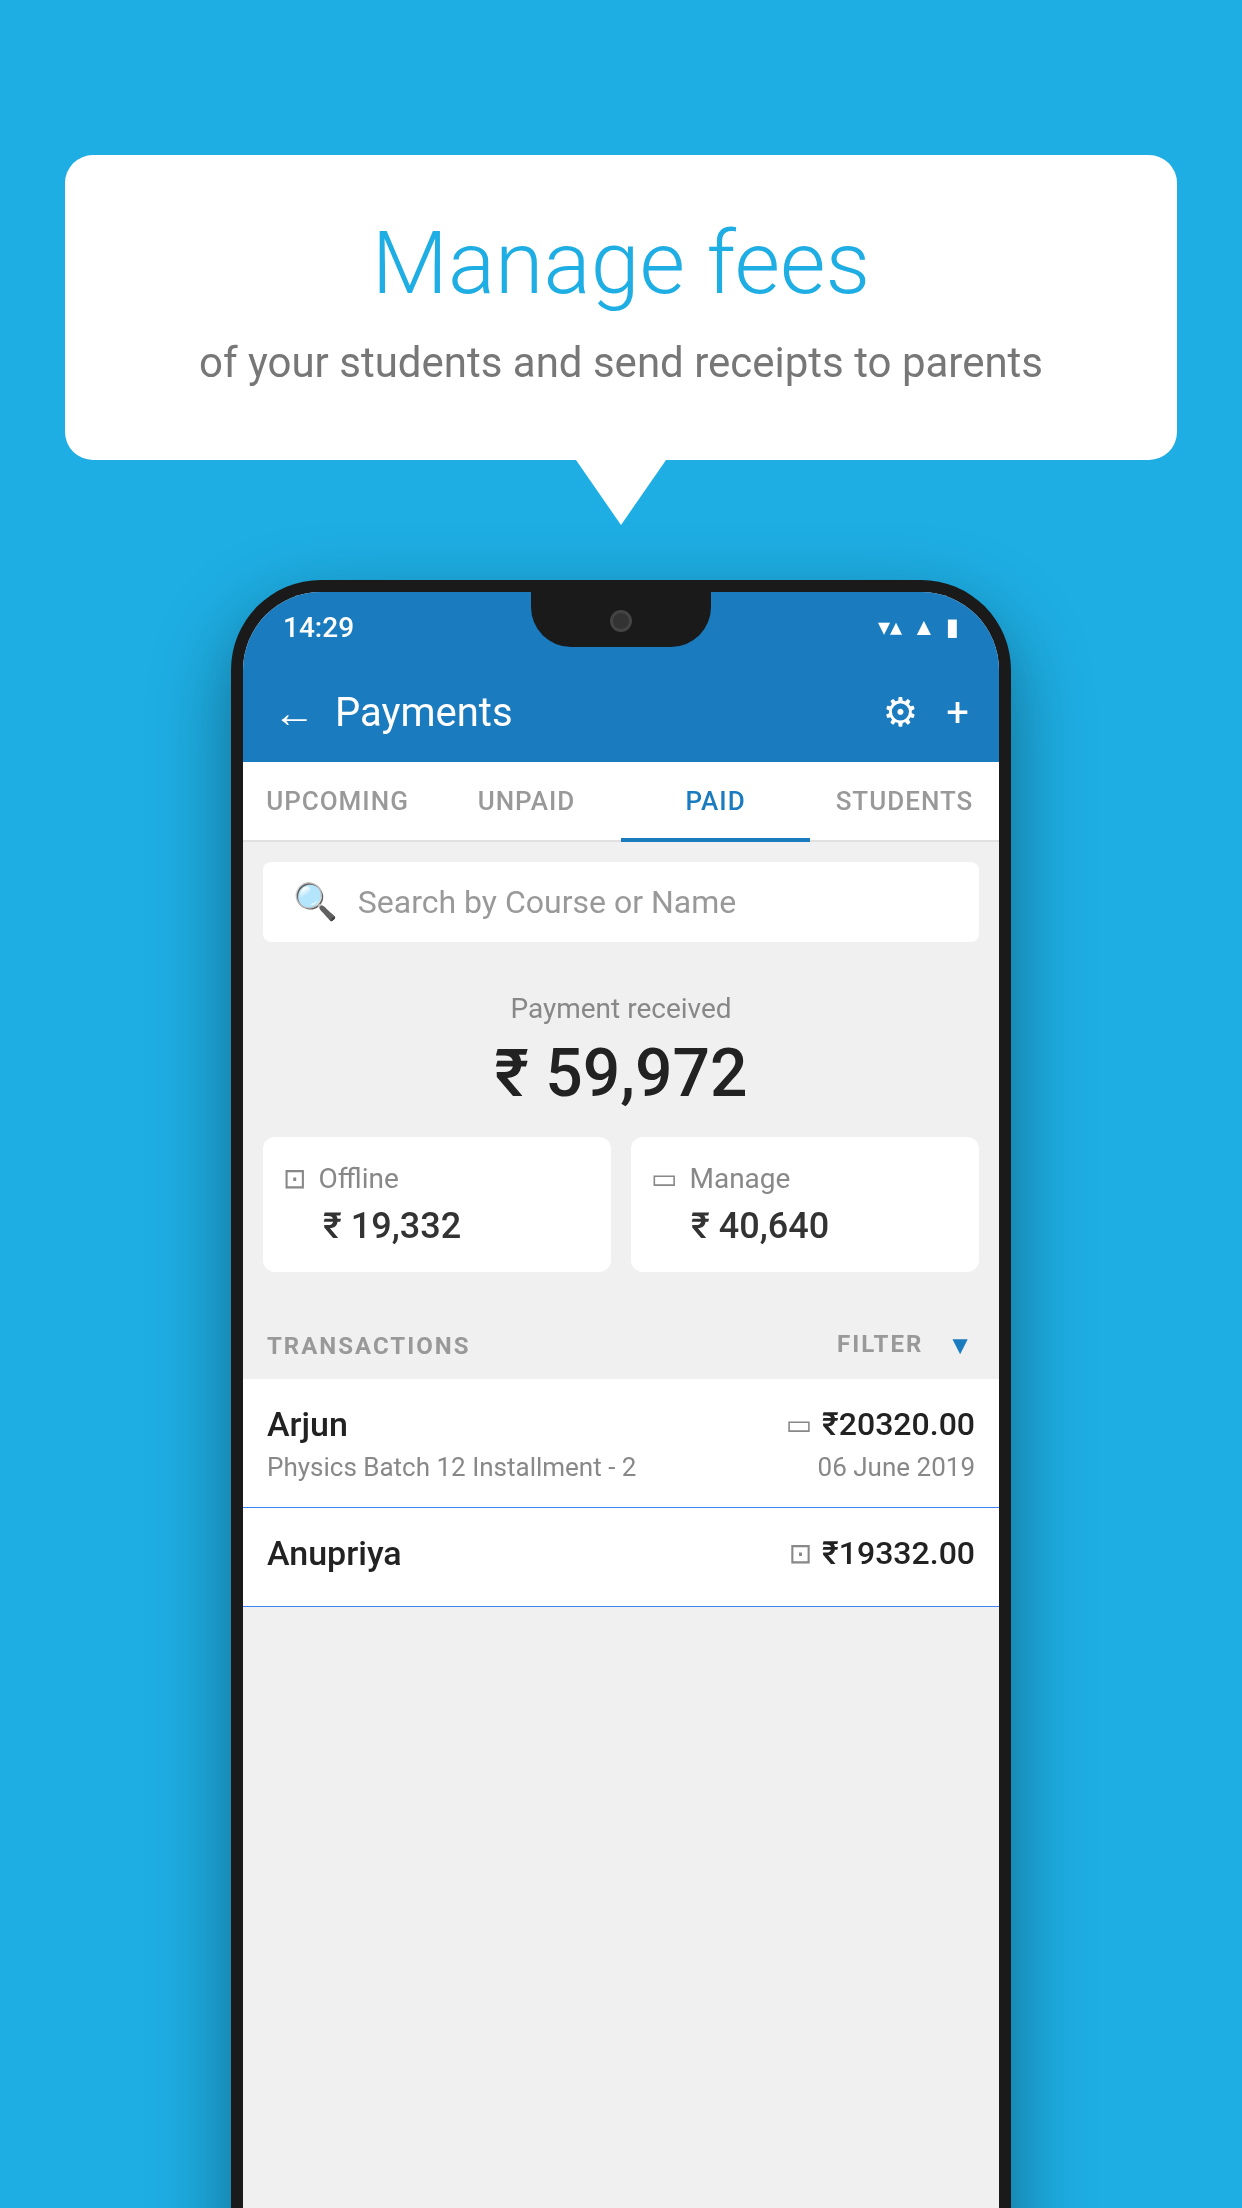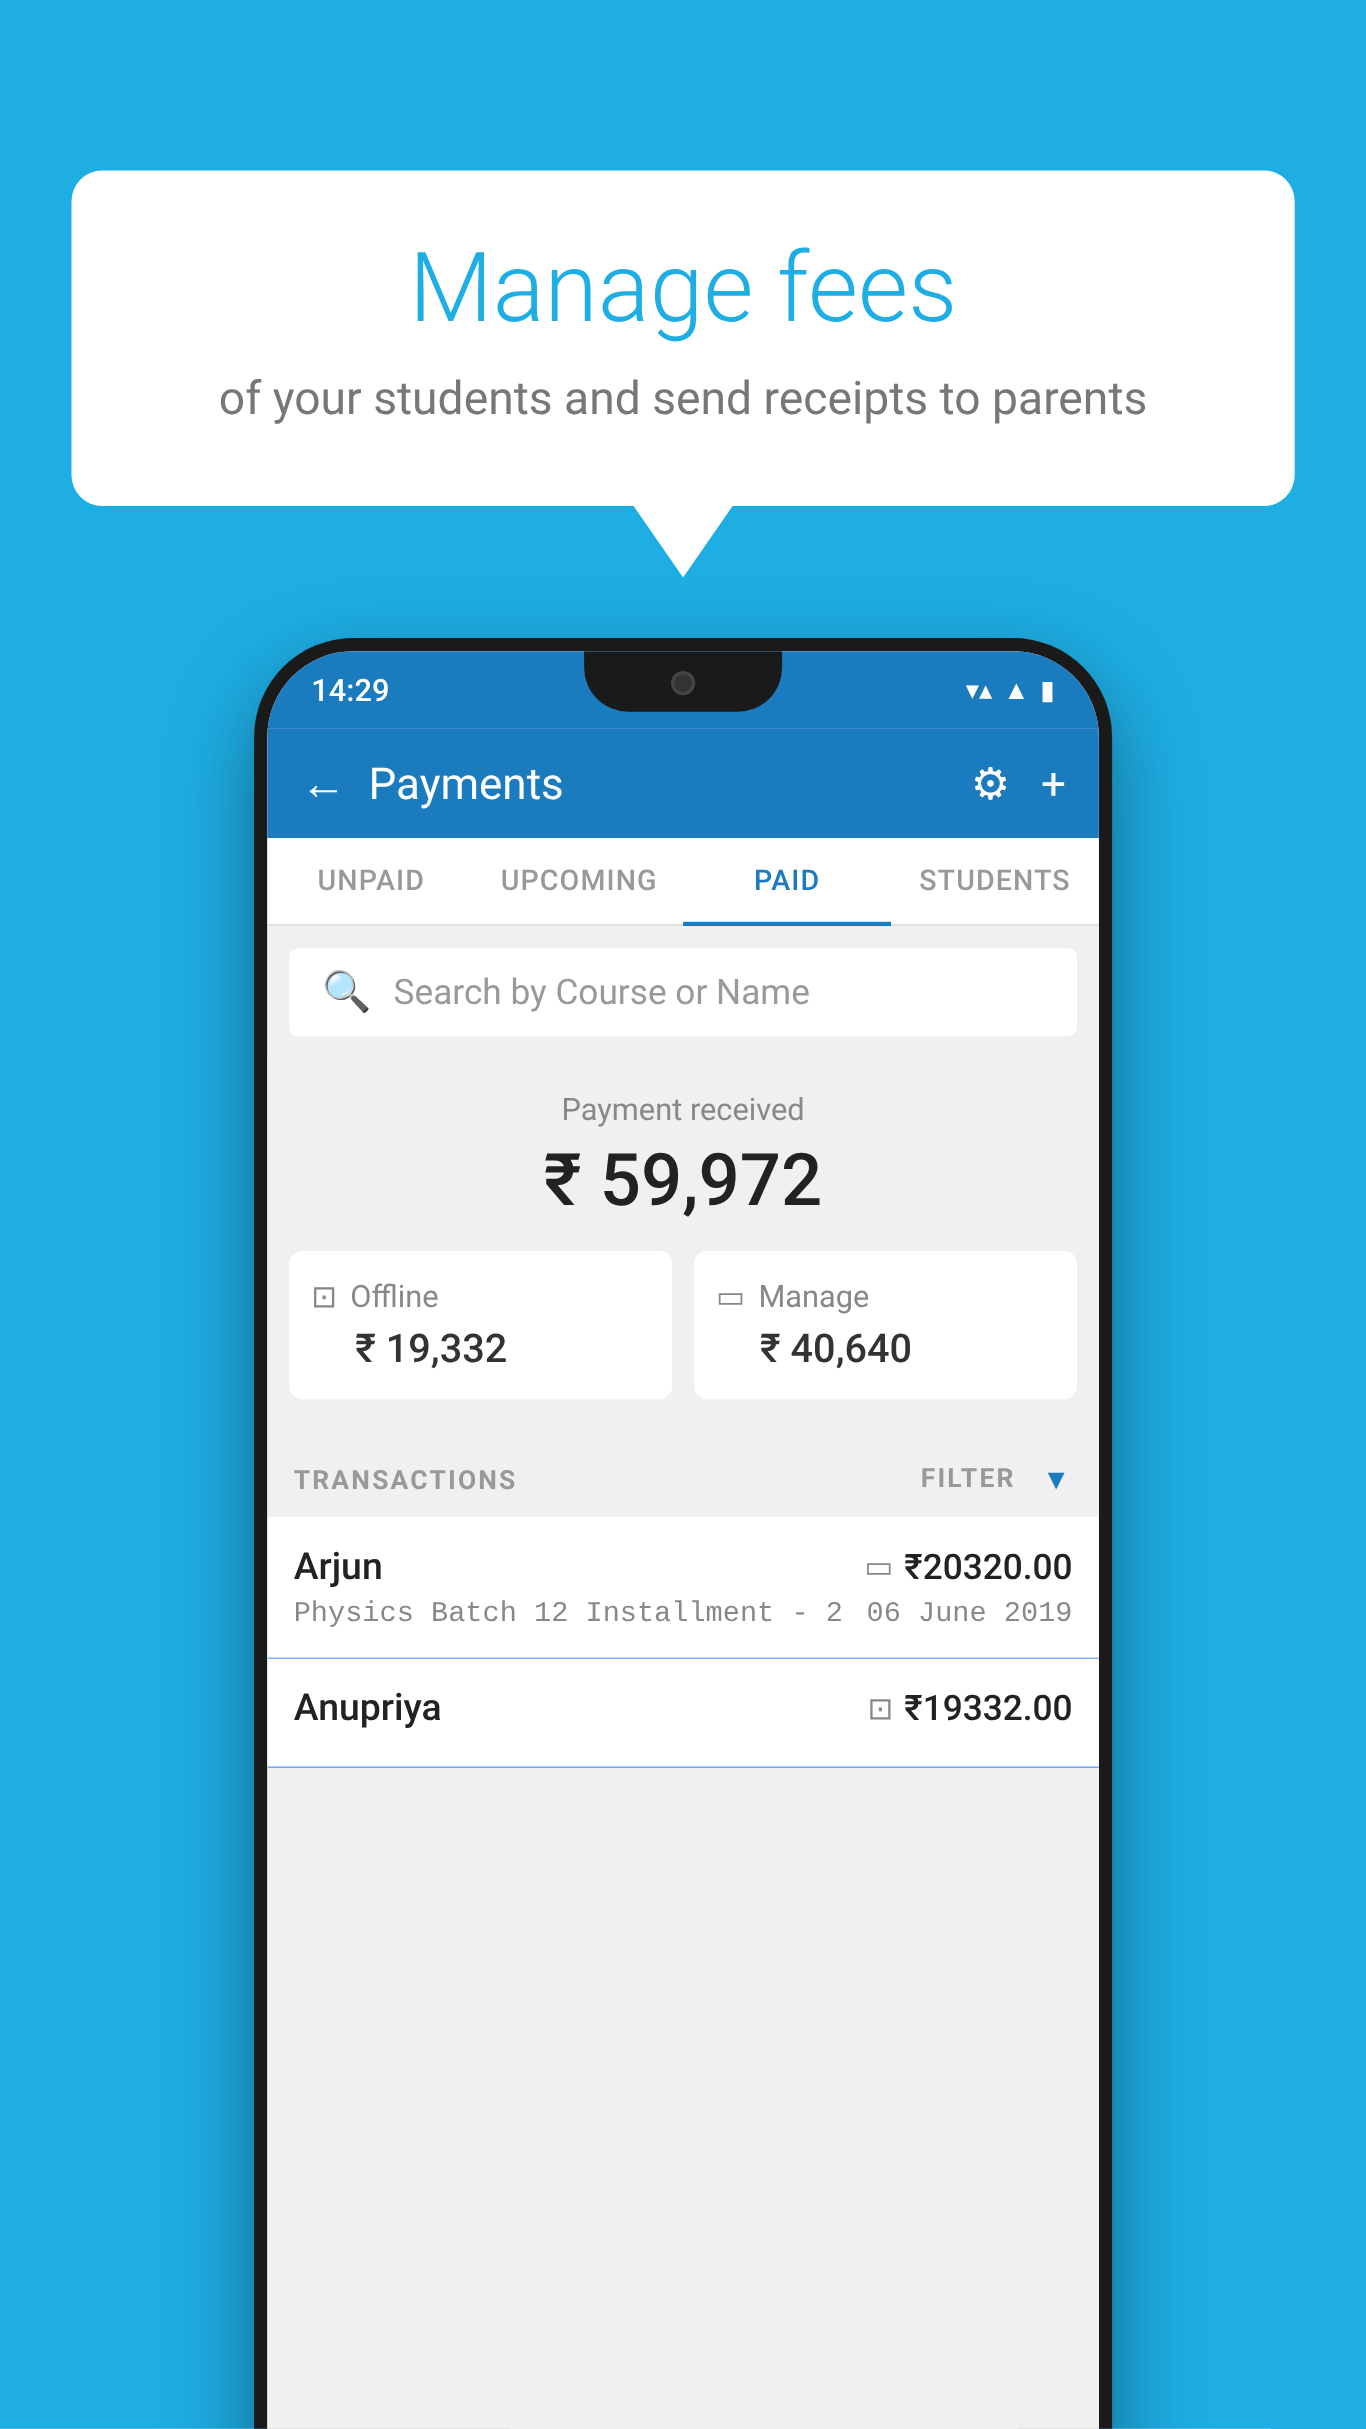--- a/index.html
+++ b/index.html
@@ -376,21 +376,20 @@
     .transaction-amount {
       color: #222;
       font-size: 32px;
       font-weight: 500;
     }
 
     .transaction-bottom {
       display: flex;
       justify-content: space-between;
       align-items: center;
-      font-family: Liberation Mono, monospace;
     }
 
     .transaction-course {
       color: #888;
       font-size: 26px;
     }
 
     .transaction-date {
       color: #888;
       font-size: 26px;
@@ -428,24 +427,24 @@
       <span class="back-arrow">←</span>
       <span class="app-bar-title">Payments</span>
       <div class="app-bar-icons">
         <span class="gear-btn">⚙</span>
         <span class="plus-btn">+</span>
       </div>
     </div>
 
     <div class="tabs-container">
       <div class="tab">
+        <span>UPCOMING</span>
+      </div>
+      <div class="tab">
         <span>UNPAID</span>
-      </div>
-      <div class="tab">
-        <span>UPCOMING</span>
       </div>
       <div class="tab active">
         <span>PAID</span>
       </div>
       <div class="tab">
         <span>STUDENTS</span>
       </div>
     </div>
 
     <div class="content-area">

